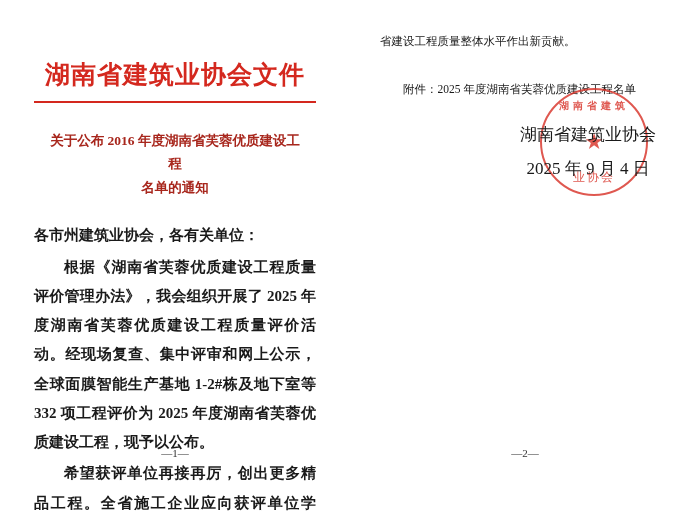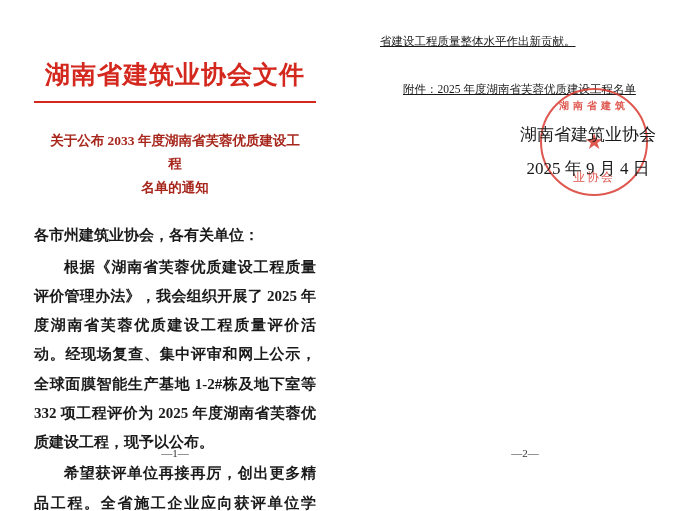--- a/index.html
+++ b/index.html
@@ -87,21 +87,20 @@
     color: #333;
   }
 
   
   .page-right {
     position: relative;
     width: 350px;
     height: 511px;
     box-sizing: border-box;
     padding: 30px 40px 20px 30px;
-    text-decoration: underline;
   }
   .rt-line {
     font-size: 11.5px;
     line-height: 1.95;
     color: #1a1a1a;
   }
   .rt-attach {
     font-size: 11.5px;
     line-height: 1.95;
     color: #1a1a1a;
@@ -165,21 +164,21 @@
 <div class="doc-spread">
 
   <div class="page-left">
 
     <div class="header-title">湖南省建筑业协会文件</div>
 
 
     <div class="red-rule"></div>
 
     <div class="notice-title">
-      <div>关于公布 2033 年度湖南省芙蓉优质建设工程</div>
+      <div>关于公布 2016 年度湖南省芙蓉优质建设工程</div>
       <div>名单的通知</div>
     </div>
 
     <div class="body-text">
       <p>各市州建筑业协会，各有关单位：</p>
       <p class="indent2">根据《湖南省芙蓉优质建设工程质量评价管理办法》，我会组织开展了 2025 年度湖南省芙蓉优质建设工程质量评价活动。经现场复查、集中评审和网上公示，全球面膜智能生产基地 1-2#栋及地下室等 332 项工程评价为 2025 年度湖南省芙蓉优质建设工程，现予以公布。</p>
       <p class="indent2">希望获评单位再接再厉，创出更多精品工程。全省施工企业应向获评单位学习，精心组织、精心施工，为进一步提高我</p>
     </div>
 
     <div class="page-num">—1—</div>

